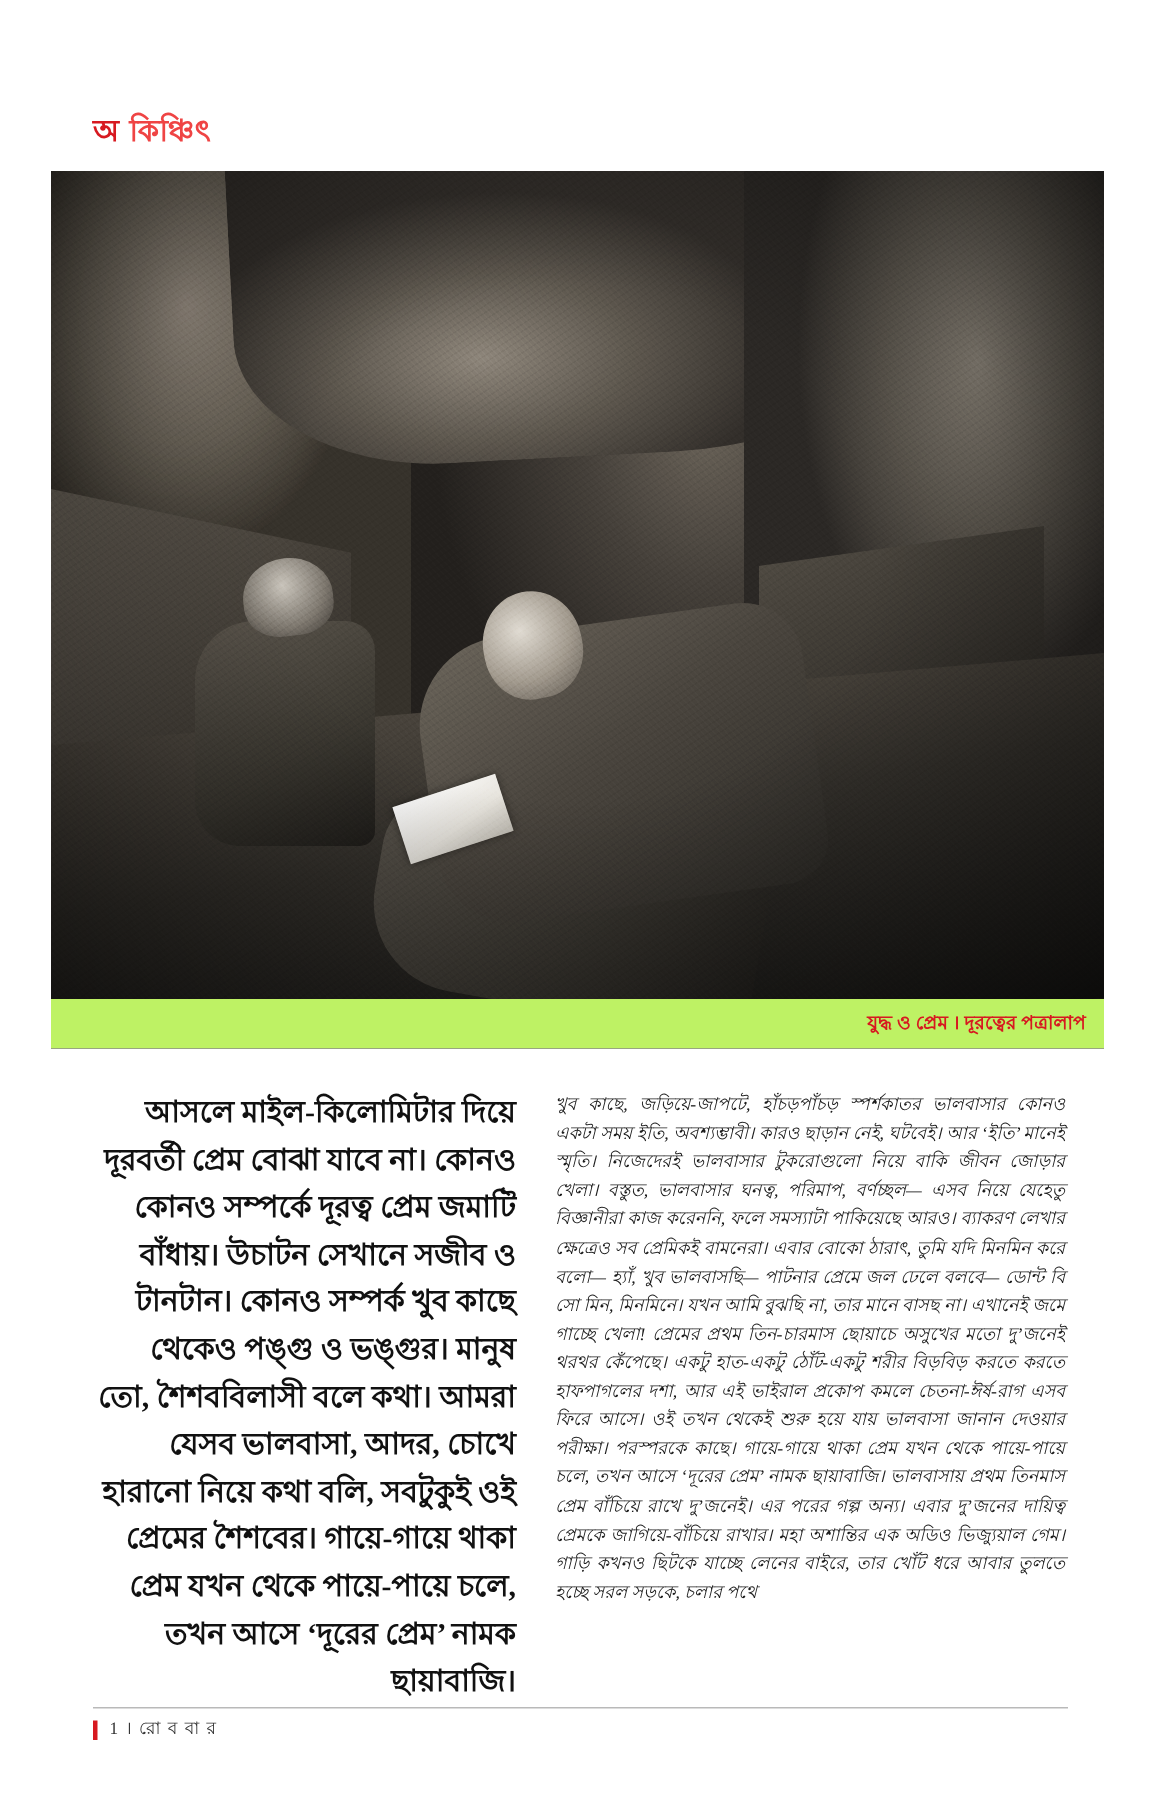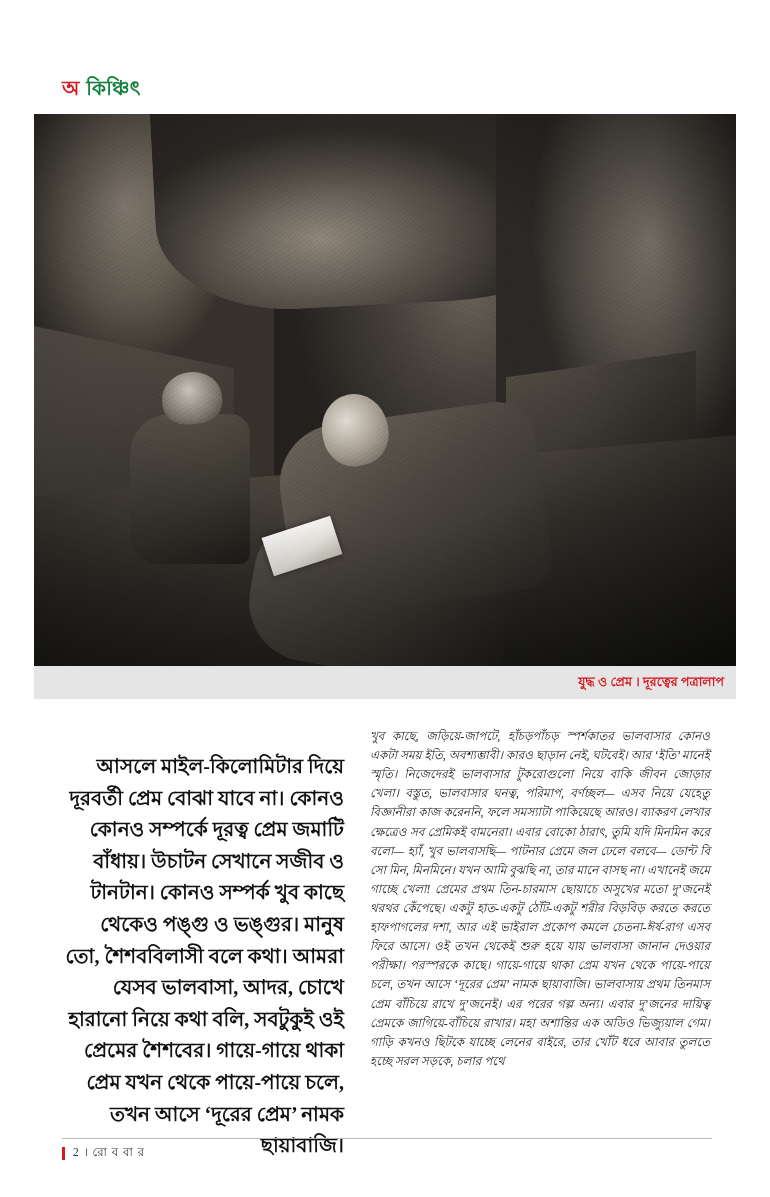--- a/index.html
+++ b/index.html
@@ -34,21 +34,21 @@
     align-items: baseline;
     gap: 7px;
   }
   .kicker-mark {
     color: #d71920;
     font-size: 20px;
     font-weight: bold;
     line-height: 1;
   }
   .kicker-text {
-    color: #15803d;
+    color: #ef4444;
     font-size: 20px;
     font-weight: bold;
     letter-spacing: 0.3px;
     line-height: 1;
   }
 
   
   .photo-block {
     position: absolute;
     left: 34px;
@@ -187,21 +187,21 @@
     position: absolute;
     inset: 0;
     background: radial-gradient(ellipse at 50% 45%, rgba(0,0,0,0) 40%, rgba(0,0,0,.55) 100%);
   }
   .photo-caption-bar {
     position: absolute;
     left: 0;
     bottom: 0;
     width: 702px;
     height: 33px;
-    background: #e5e5e5;
+    background: #bef264;
     display: flex;
     align-items: center;
     justify-content: flex-end;
     box-sizing: border-box;
     padding-right: 12px;
     text-align: right;
   }
   .photo-caption {
     font-size: 12.5px;
     color: #d71920;
@@ -226,21 +226,20 @@
   .col-right {
     width: 340px;
   }
   .intro-text {
     font-size: 20px;
     line-height: 1.58;
     text-align: right;
     font-weight: bold;
     color: #111111;
     font-family: "Liberation Serif", serif;
-    margin-top: 24px;
   }
   .byline {
     color: #d71920;
     font-size: 19px;
     font-weight: bold;
     letter-spacing: .2px;
     margin: 0 0 14px 0;
     line-height: 1.2;
   }
   .body-text {
@@ -323,16 +322,16 @@
     <div class="col-right">
       <div class="body-text">
         <p>খুব কাছে, জড়িয়ে-জাপটে, হাঁচড়পাঁচড় স্পর্শকাতর ভালবাসার কোনও একটা সময় ইতি, অবশ্যম্ভাবী। কারও ছাড়ান নেই, ঘটবেই। আর ‘ইতি’ মানেই স্মৃতি। নিজেদেরই ভালবাসার টুকরোগুলো নিয়ে বাকি জীবন জোড়ার খেলা। বস্তুত, ভালবাসার ঘনত্ব, পরিমাপ, বর্ণচ্ছল— এসব নিয়ে যেহেতু বিজ্ঞানীরা কাজ করেননি, ফলে সমস্যাটা পাকিয়েছে আরও। ব্যাকরণ লেখার ক্ষেত্রেও সব প্রেমিকই বামনেরা। এবার বোকো ঠারাৎ, তুমি যদি মিনমিন করে বলো— হ্যাঁ, খুব ভালবাসছি— পাটনার প্রেমে জল ঢেলে বলবে— ডোন্ট বি সো মিন, মিনমিনে। যখন আমি বুঝছি না, তার মানে বাসছ না। এখানেই জমে গাচ্ছে খেলা! প্রেমের প্রথম তিন-চারমাস ছোয়াচে অসুখের মতো দু’জনেই থরথর কেঁপেছে। একটু হাত-একটু ঠোঁট-একটু শরীর বিড়বিড় করতে করতে হাফপাগলের দশা, আর এই ভাইরাল প্রকোপ কমলে চেতনা-ঈর্ষ-রাগ এসব ফিরে আসে। ওই তখন থেকেই শুরু হয়ে যায় ভালবাসা জানান দেওয়ার পরীক্ষা। পরস্পরকে কাছে। গায়ে-গায়ে থাকা প্রেম যখন থেকে পায়ে-পায়ে চলে, তখন আসে ‘দূরের প্রেম’ নামক ছায়াবাজি। ভালবাসায় প্রথম তিনমাস প্রেম বাঁচিয়ে রাখে দু’জনেই। এর পরের গল্প অন্য। এবার দু’জনের দায়িত্ব প্রেমকে জাগিয়ে-বাঁচিয়ে রাখার। মহা অশান্তির এক অডিও ভিজ্যুয়াল গেম। গাড়ি কখনও ছিটকে যাচ্ছে লেনের বাইরে, তার খোঁট ধরে আবার তুলতে হচ্ছে সরল সড়কে, চলার পথে</p>
       </div>
     </div>
   </div>
 
   <div class="footer-rule"></div>
   <div class="footer">
     <span class="footer-bar"></span>
-    <span class="folio">2 । রো ব বা র</span>
+    <span class="folio">1 । রো ব বা র</span>
   </div>
 
 </div>
 
 </body></html>

